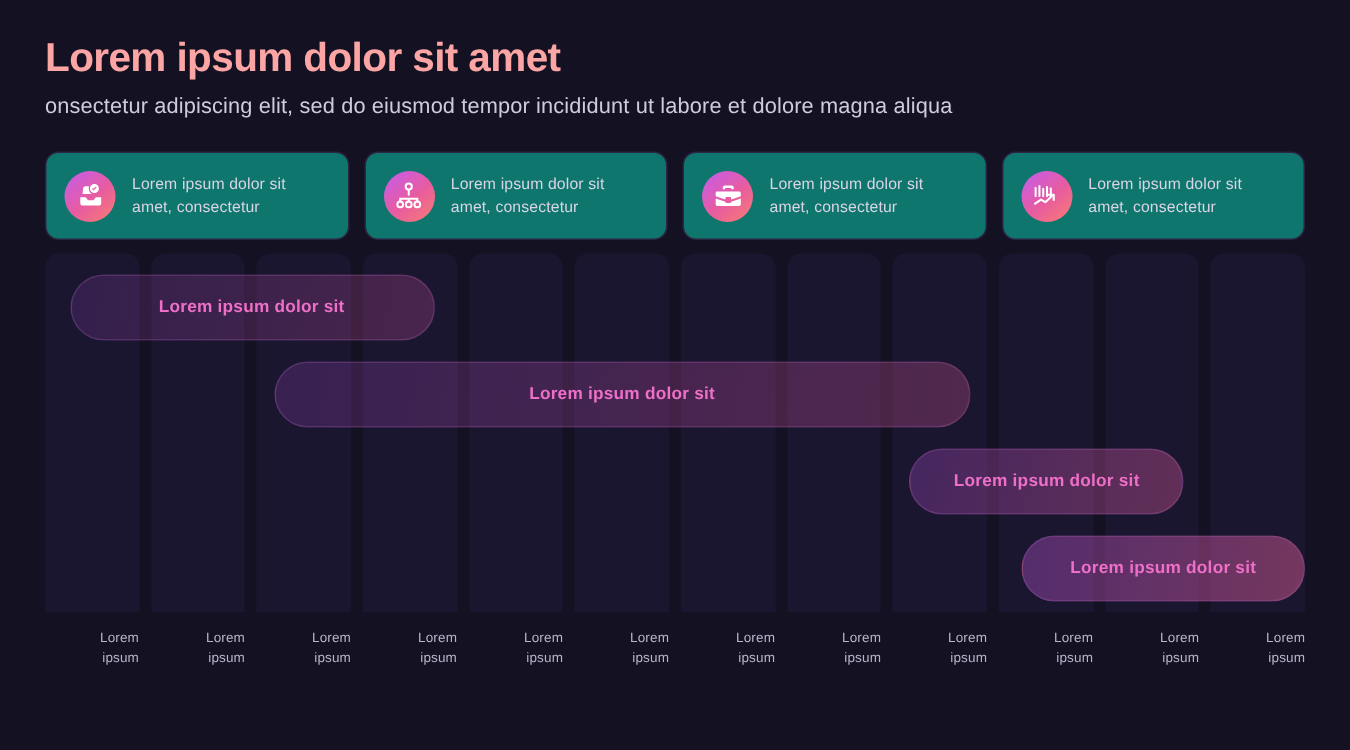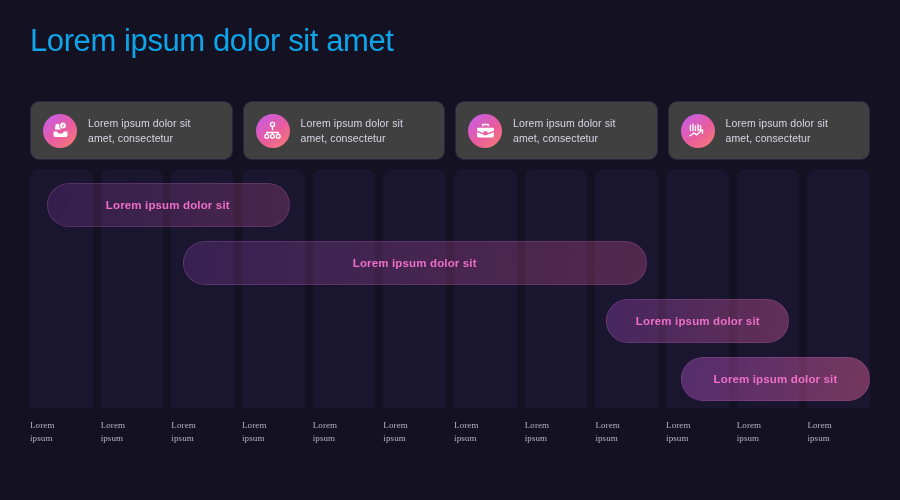--- a/index.html
+++ b/index.html
@@ -18,24 +18,24 @@
   }
 
   
   .header {
     position: absolute;
     left: 30px;
     top: 22px;
     width: 840px;
   }
   .page-title {
-    font-size: 31px;
-    font-weight: normal;
+    font-size: 27px;
+    font-weight: bold;
     letter-spacing: -0.4px;
-    color: #0ea5e9;
+    color: #fca5a5;
     line-height: 1.2;
   }
   .page-subtitle {
     margin-top: 9px;
     font-size: 14.5px;
     font-weight: 400;
     color: #cfcbdd;
     letter-spacing: 0.1px;
   }
 
@@ -44,21 +44,21 @@
     position: absolute;
     left: 30px;
     top: 101px;
     width: 840px;
     height: 59px;
     display: flex;
     gap: 10px;
   }
   .info-card {
     flex: 1 1 0;
-    background: #404040;
+    background: #0f766e;
     border: 1px solid #2b2442;
     border-radius: 9px;
     display: flex;
     align-items: center;
     padding: 0 12px;
     gap: 11px;
     min-width: 0;
   }
   .card-icon {
     width: 34px;
@@ -145,34 +145,34 @@
   .gantt-axis {
     position: absolute;
     left: 0;
     top: 250px;
     width: 840px;
     display: flex;
     gap: 8px;
   }
   .axis-cell {
     flex: 1 1 0;
-    text-align: left;
+    text-align: right;
     font-size: 9px;
     line-height: 1.45;
     color: #b9b4c9;
     letter-spacing: 0.1px;
-    font-family: Liberation Serif, serif;
   }
   .axis-cell span { display: block; }
 </style>
 </head>
 <body>
 
 <div class="header">
   <div class="page-title">Lorem ipsum dolor sit amet</div>
+  <div class="page-subtitle">onsectetur adipiscing elit, sed do eiusmod tempor incididunt ut labore et dolore magna aliqua</div>
 </div>
 
 <div class="cards-row">
 
   <div class="info-card">
     <span class="card-icon">
       <svg width="19" height="19" viewBox="0 0 24 24" fill="#ffffff">
         <path d="M3.2 13.2h4.1c.5 0 .9.3 1.1.7l.5 1.1c.2.4.6.7 1.1.7h4c.5 0 .9-.3 1.1-.7l.5-1.1c.2-.4.6-.7 1.1-.7h4.1v5.1c0 1.1-.9 2-2 2H5.2c-1.1 0-2-.9-2-2v-5.1z"></path>
         <path d="M5.6 5.4c.2-.9 1-1.5 1.9-1.5h3.1c-.2.6-.3 1.2-.3 1.9 0 2 1.1 3.8 2.7 4.8H5.1l.5-5.2z"></path>
         <path d="M18.9 5.8c0 2.1-1.7 3.8-3.8 3.8s-3.8-1.7-3.8-3.8S13 2 15.1 2s3.8 1.7 3.8 3.8z" fill="#ffffff"></path>

